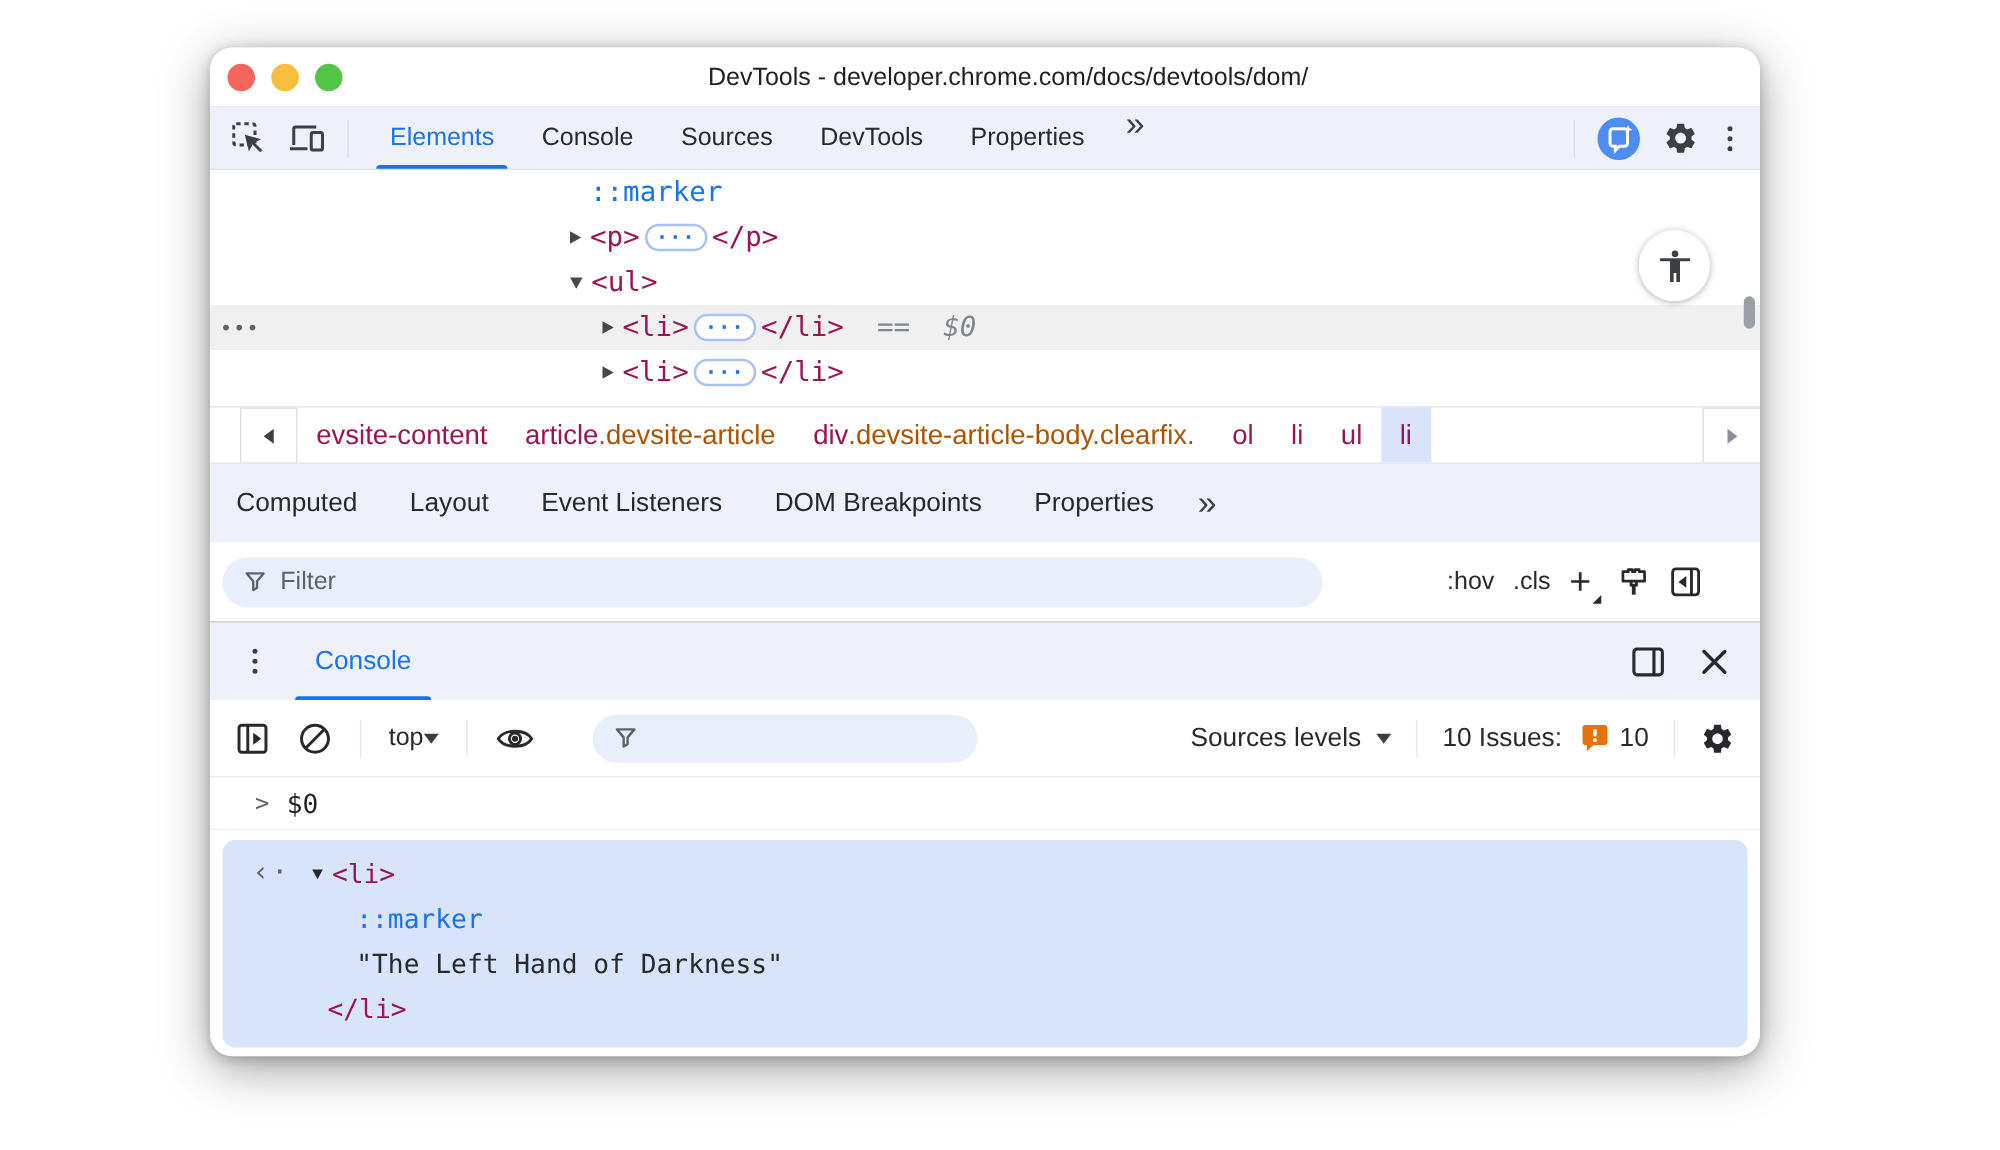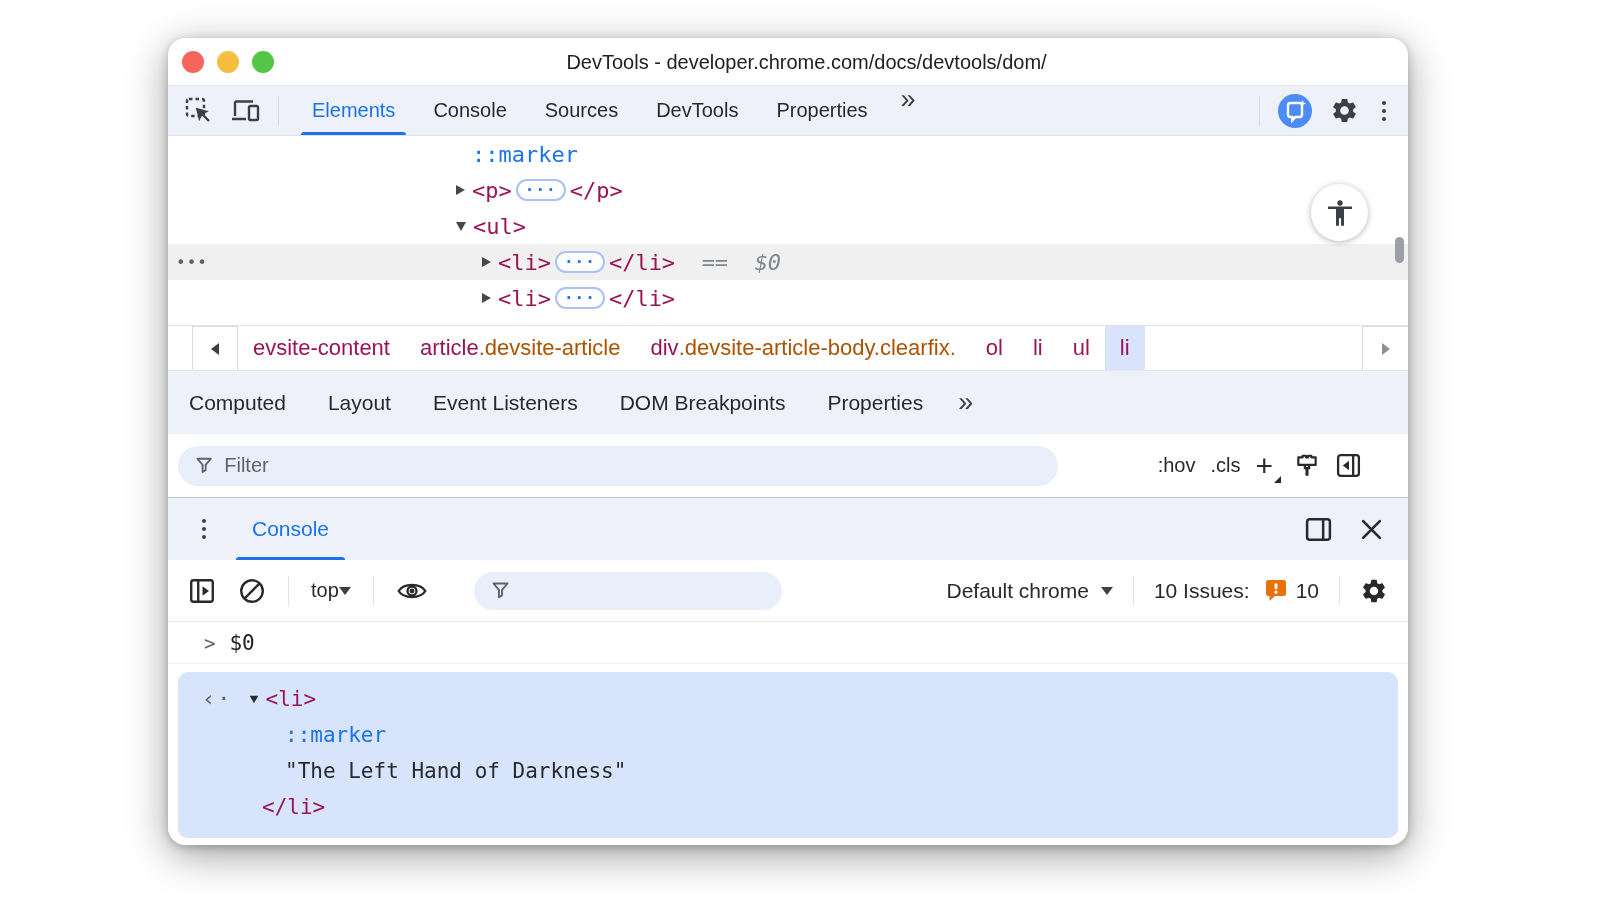--- a/index.html
+++ b/index.html
@@ -334,21 +334,21 @@
             </svg>
         </span>
         <div class="pill filter-pill-console">
           <svg width="21" height="21" viewBox="0 0 24 24" fill="none" stroke="#5f6368" stroke-width="2.2" stroke-linejoin="round">
               <path d="M4 4 h16 l-6.2 7.3 v6.2 l-3.6 2.2 v-8.4 z"></path>
             </svg>
         </div>
       </div>
       <div class="con-right">
         <span class="levels">
-          <span>Default chrome</span>
+          <span>Sources levels</span>
           <span class="caret-down"></span>
         </span>
         <span class="vdiv" style="background:#dbe4f5;"></span>
         <span class="issues">
           <span>10 Issues:</span>
           <svg width="24" height="23" viewBox="0 0 24 23" style="margin-left:6px;">
               <path d="M2 2 a2.5 2.5 0 0 1 2.5-2.5 h15 a2.5 2.5 0 0 1 2.5 2.5 v11 a2.5 2.5 0 0 1-2.5 2.5 H11 l-5.5 5 v-5 H4.5 A2.5 2.5 0 0 1 2 13 z" transform="translate(0,1.5)" fill="#e8710a"></path>
               <rect x="10.6" y="4.2" width="2.8" height="6.2" rx="1.4" fill="#fff"></rect>
               <circle cx="12" cy="13.2" r="1.6" fill="#fff"></circle>
             </svg>

